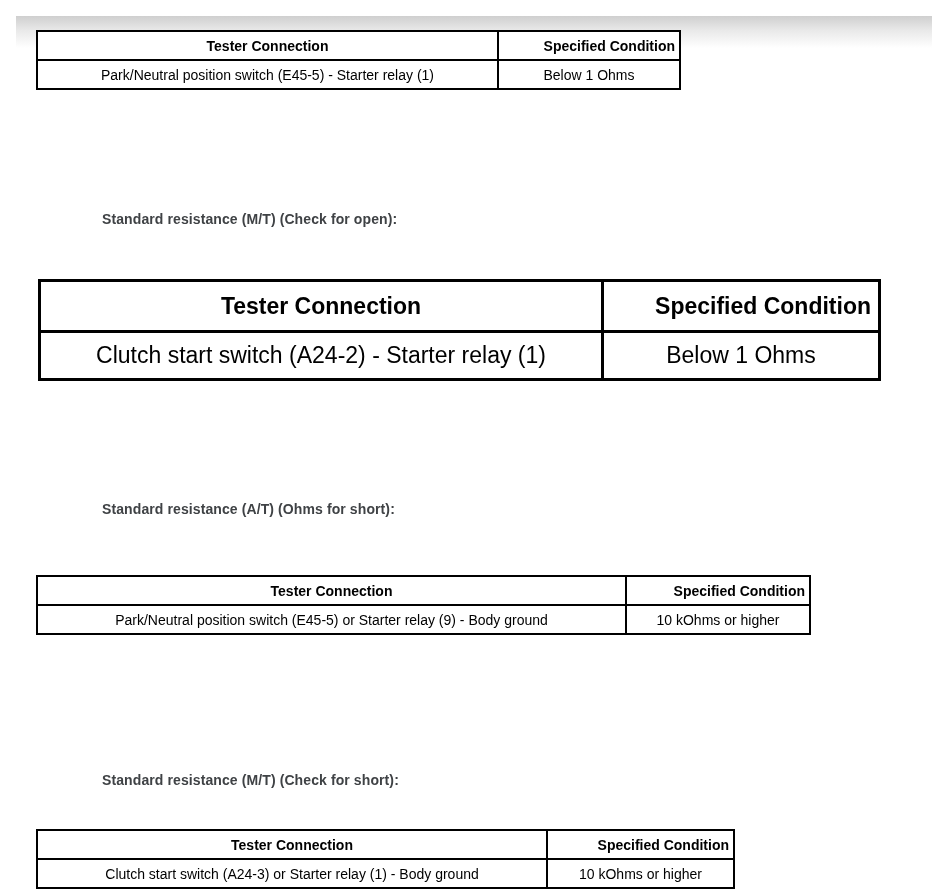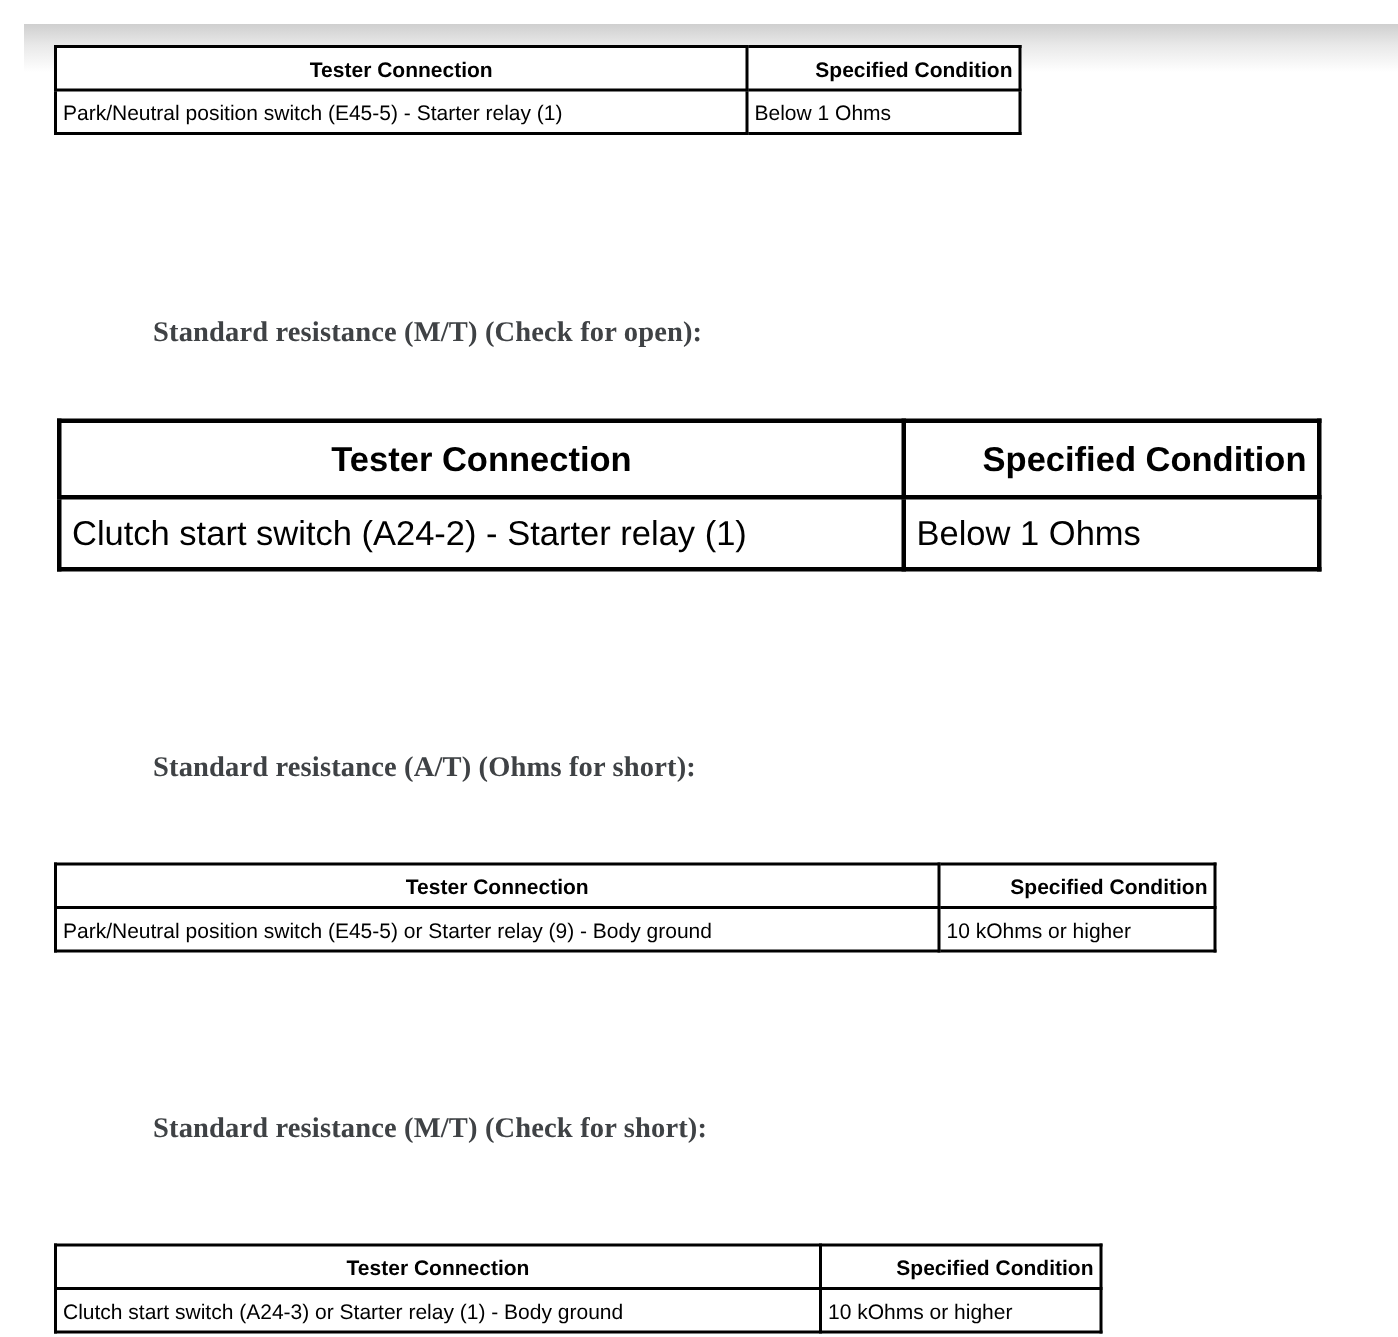--- a/index.html
+++ b/index.html
@@ -27,40 +27,40 @@
   .tbl th, .tbl td {
     border: 2px solid #000000;
     overflow: hidden;
     white-space: nowrap;
     vertical-align: middle;
     font-weight: normal;
   }
   .tbl th { font-weight: bold; }
   .tbl th.c1 { text-align: center; }
   .tbl th.c2 { text-align: right; }
-  .tbl td { text-align: left; }
+  .tbl td { text-align: center; }
 
   
   .tbl.small { font-size: 14px; }
   .tbl.small th, .tbl.small td { padding: 2px 4px; height: 29px; }
 
   
   .tbl.large { font-size: 23px; }
   .tbl.large th, .tbl.large td { border-width: 3px; padding: 2px 7px; }
   .tbl.large th { height: 51px; }
   .tbl.large td { height: 48px; }
 
   .section-heading {
     position: absolute;
     left: 70px;
-    font-size: 19px;
+    font-size: 14px;
     font-weight: bold;
     color: #3f4245;
     letter-spacing: 0.1px;
-    font-family: Liberation Serif, serif;
+    font-family: Liberation Sans, sans-serif;
   }
 </style>
 </head>
 <body>
 
 <div class="top-shadow"></div>
 
 <table class="tbl small" style="left:20px; top:14px;">
   <colgroup>
       <col style="width:461px">
@@ -115,21 +115,21 @@
     </tr>
   </thead>
   <tbody>
     <tr>
       <td>Park/Neutral position switch (E45-5) or Starter relay (9) - Body ground</td>
       <td>10 kOhms or higher</td>
     </tr>
   </tbody>
 </table>
 
-<div class="section-heading" style="top:710px;">Standard resistance (M/T) (Check for short):</div>
+<div class="section-heading" style="top:740px;">Standard resistance (M/T) (Check for short):</div>
 
 <table class="tbl small" style="left:20px; top:813px;">
   <colgroup>
       <col style="width:510px">
       <col style="width:187px">
     </colgroup>
   <thead>
     <tr>
       <th class="c1">Tester Connection</th>
       <th class="c2">Specified Condition</th>

